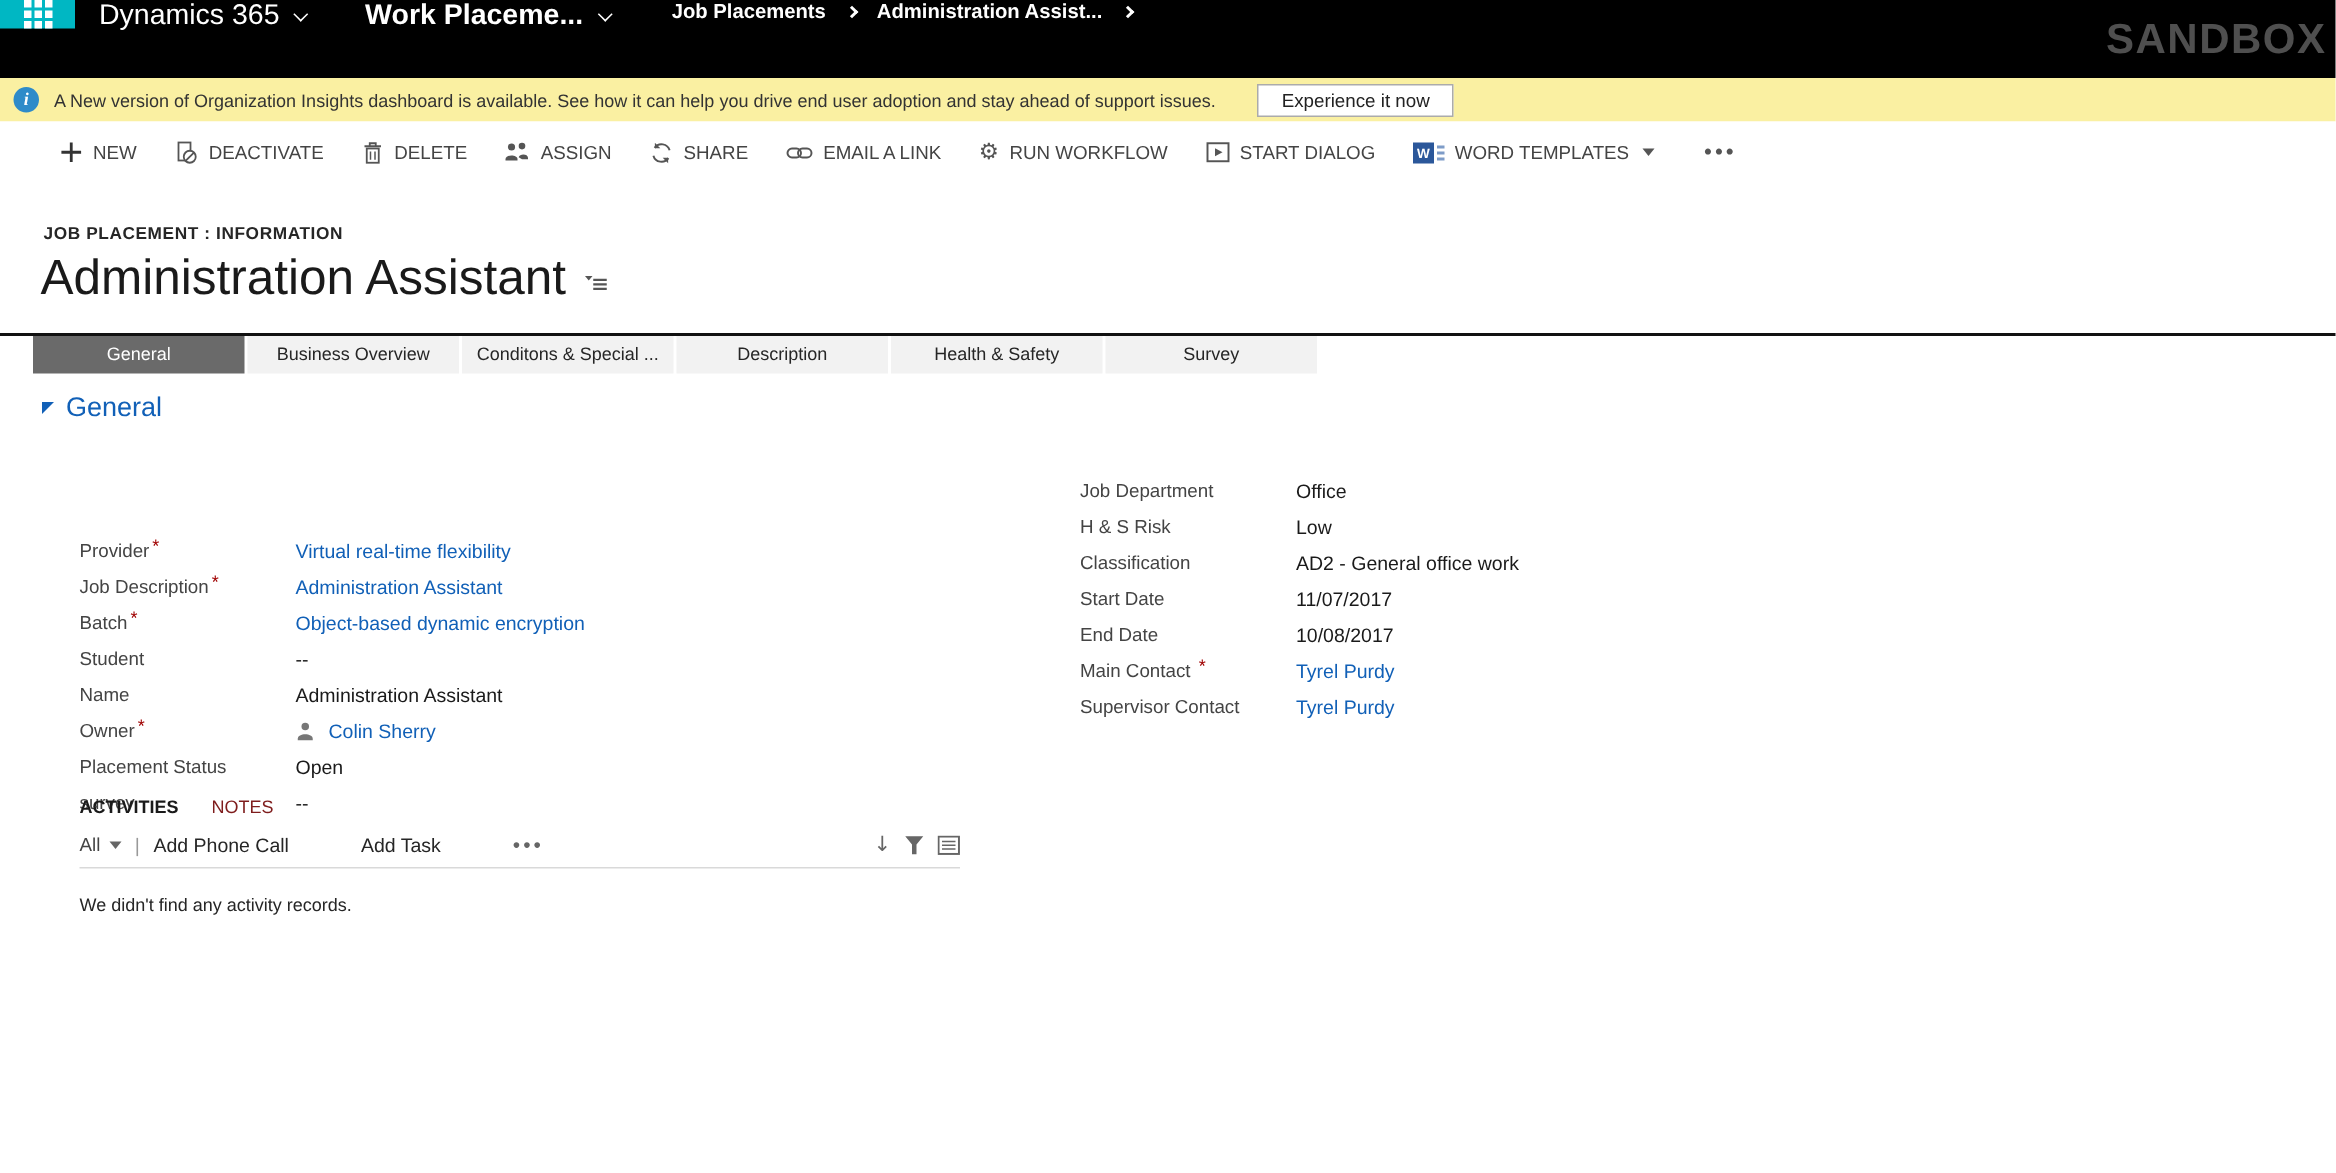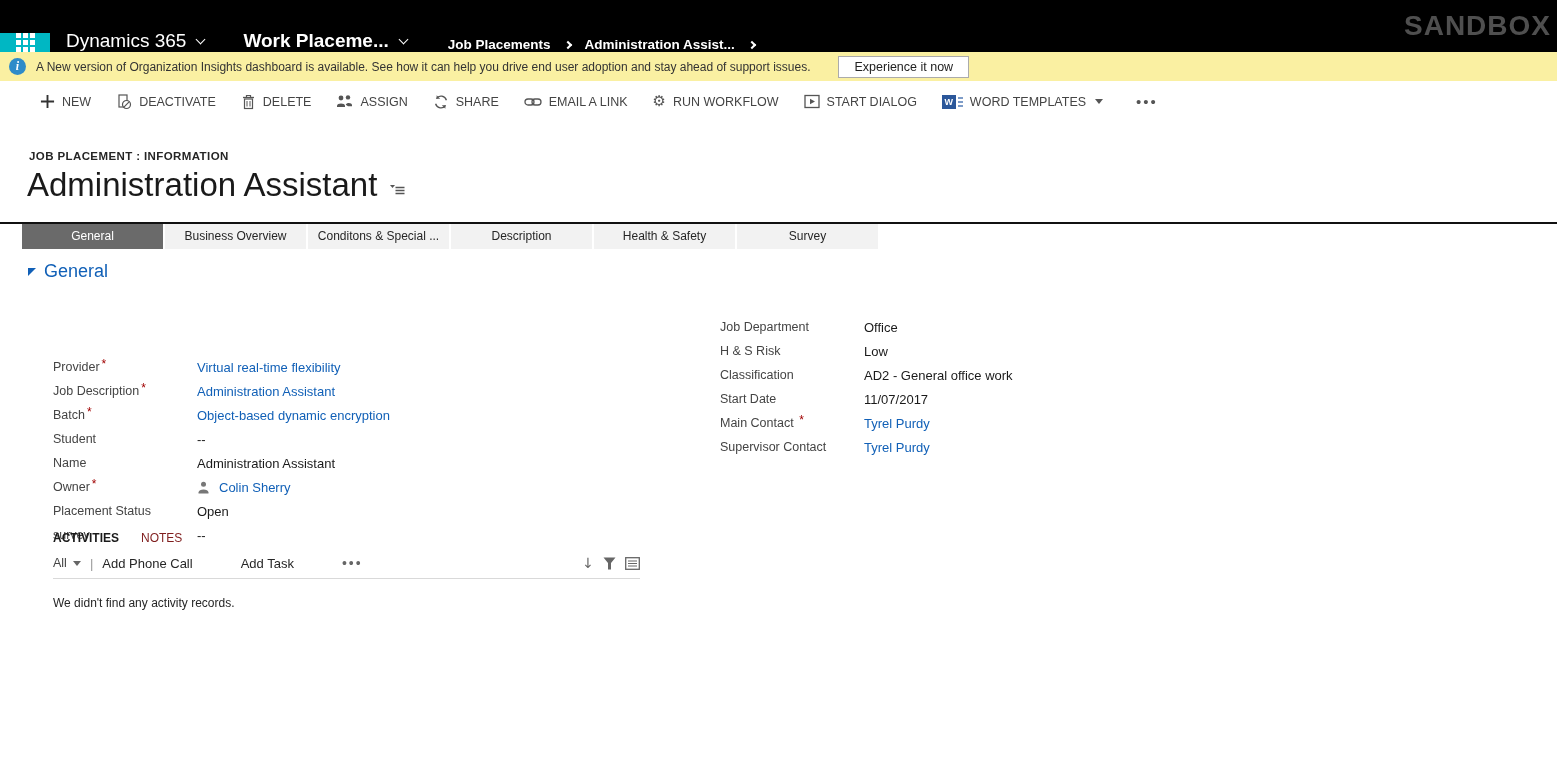--- a/index.html
+++ b/index.html
@@ -4,21 +4,21 @@
 <style>
   * { margin:0; padding:0; box-sizing:border-box; }
   html,body { width:1557px; height:782px; }
   body {
     font-family:"Liberation Sans",sans-serif;
     background:#fff; position:relative; overflow:hidden; color:#262626;
   }
 
   
   .topbar { position:absolute; top:0; left:0; right:0; height:52px; background:#000;
-            display:flex; align-items:flex-end; color:#fff; }
+            display:flex; align-items:flex-start; color:#fff; }
   .waffle { width:50px; background:#00B7C3; display:flex; align-items:center; justify-content:center; cursor:pointer; }
   .waffle-grid { display:grid; grid-template-columns:repeat(3,5px); grid-auto-rows:5px; gap:2px; }
   .waffle-grid i { background:#fff; display:block; }
   .tb-item { display:flex; align-items:center; gap:11px; padding:0 22px 0 16px; cursor:pointer; }
   .tb-brand-label { font-size:19px; }
   .tb-area-label { font-size:19px; font-weight:bold; }
   .chev-down { width:7px; height:7px; border-right:1.5px solid #fff; border-bottom:1.5px solid #fff;
                transform:rotate(45deg); margin-top:-4px; }
   .vsep { width:1px; background:rgba(255,255,255,0.75); }
   .crumbs { display:flex; align-items:center; gap:14px; padding-left:18px; font-size:13.5px; font-weight:bold; }
@@ -298,20 +298,24 @@
   </div>
   <div class="frow">
     <span class="flabel"><span>Classification</span></span>
     <span class="fvalue">AD2 - General office work</span>
   </div>
   <div class="frow">
     <span class="flabel"><span>Start Date</span></span>
     <span class="fvalue">11/07/2017</span>
   </div>
   <div class="frow">
+    <span class="flabel"><span>End Date</span></span>
+    <span class="fvalue">10/08/2017</span>
+  </div>
+  <div class="frow">
     <span class="flabel"><span>Main Contact</span> <span class="req">*</span></span>
     <span class="fvalue link">Tyrel Purdy</span>
   </div>
   <div class="frow">
     <span class="flabel"><span>Supervisor Contact</span></span>
     <span class="fvalue link">Tyrel Purdy</span>
   </div>
 </div>
 
 <div class="act-tabs">

